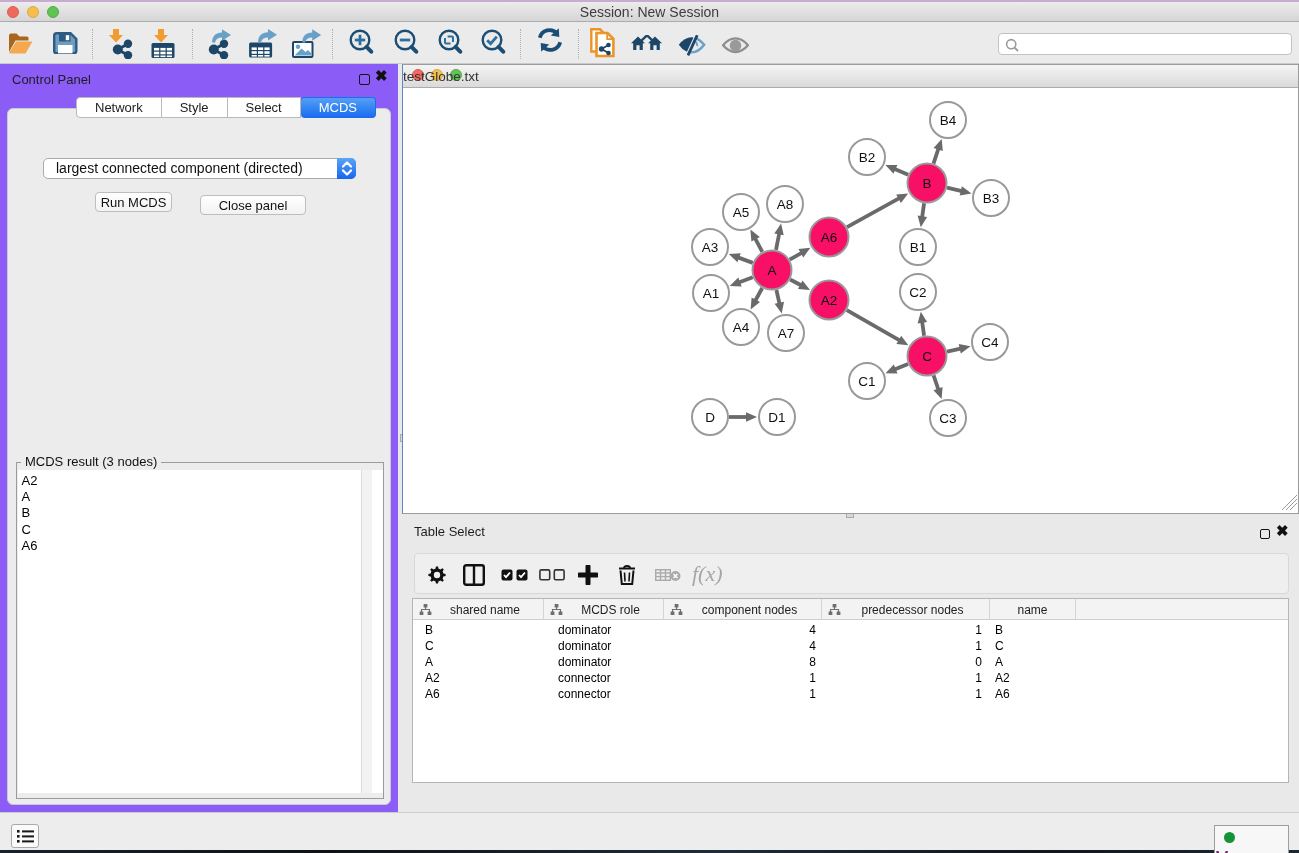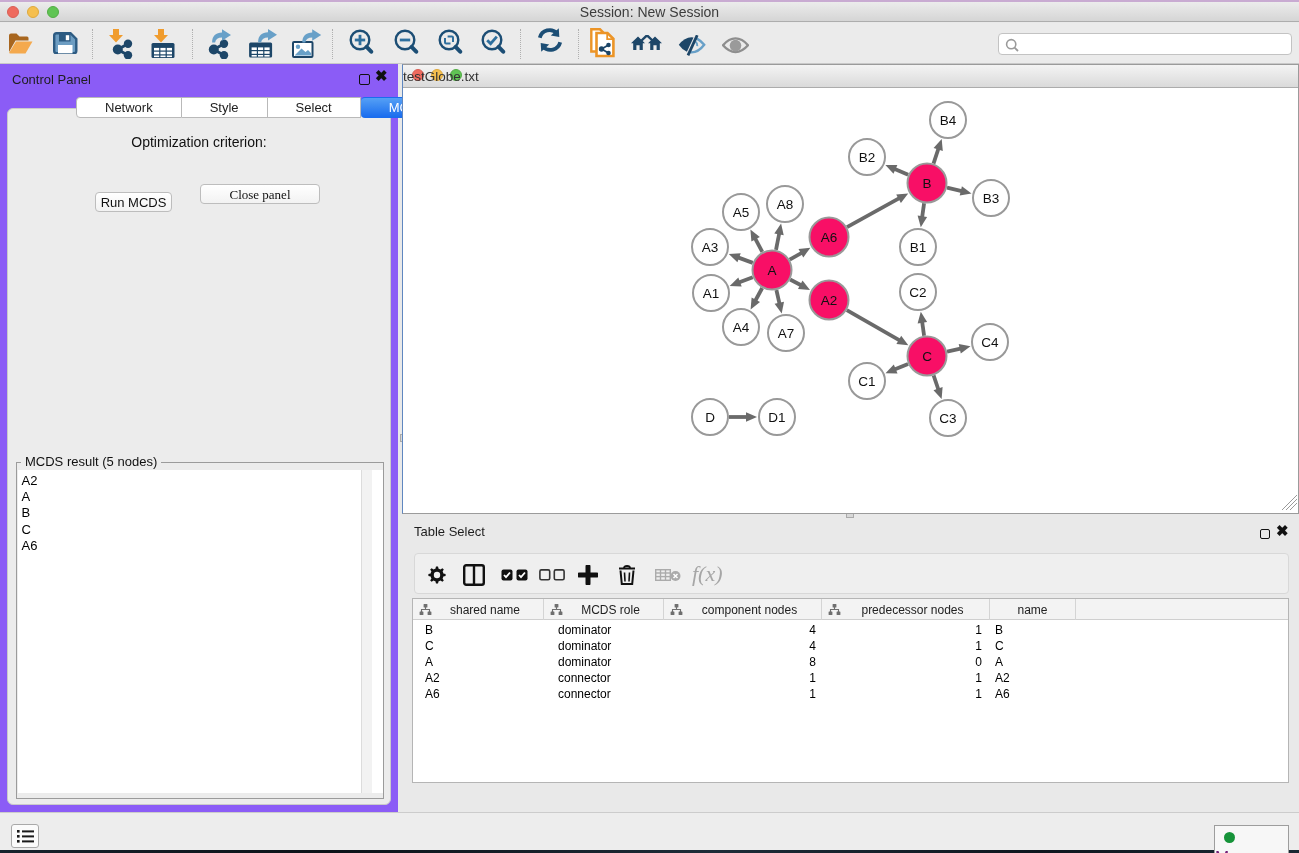--- a/index.html
+++ b/index.html
@@ -12,21 +12,21 @@
 .tl { position:absolute; top:4px; width:12px; height:12px; border-radius:50%; }
 #titletext { left:0; top:2px; width:1299px; text-align:center; font-size:14px; color:#3c3c3c; }
 #toolbar { left:0; top:21px; width:1299px; height:41px; background:#ebebeb; border-bottom:1px solid #c9c9c9; }
 .tsep { position:absolute; top:6px; height:30px; width:0; border-left:1px dotted #b0b0b0; }
 #searchbox { left:998px; top:10px; width:294px; height:22px; background:#fff; border:1px solid #c3c3c3; border-radius:4px; }
 
 #cpanel { left:0; top:62px; width:398px; height:750px; background:#8b5cf6; }
 #cpTitle { left:12px; top:8px; font-size:13px; color:#1e1e1e; }
 #cpInner { left:7px; top:44px; width:384px; height:697px; background:#ececec; border:1px solid #cacaca; border-radius:6px; }
 #tabsCP { left:76px; top:33px; height:21px; display:flex; }
-.tab { height:21px; font-size:13px; line-height:20px; padding:0 28px; background:#fff; border:1px solid #b9b9b9; border-left:none; color:#222; }
+.tab { height:21px; font-size:13px; line-height:20px; padding:0 18px; background:#fff; border:1px solid #b9b9b9; border-left:none; color:#222; }
 .tab.first { border-left:1px solid #b9b9b9; border-radius:4px 0 0 4px; }
 .tab.last { border-radius:0 4px 4px 0; }
 .tab.sel { background:linear-gradient(#55a0f5,#1a6dee); color:#fff; border-color:#1a6dee; border-radius:4px; }
 #optlabel { left:8px; top:70px; width:382px; text-align:center; font-size:14px; color:#111; }
 #dropdown { left:43px; top:94px; width:313px; height:21px; background:#fff; border:1px solid #ababab; border-radius:5px; font-size:14px; line-height:19px; color:#111; padding-left:12px; }
 #ddbtn { position:absolute; right:-1px; top:-1px; width:19px; height:21px; background:linear-gradient(#5ba4f7,#1766ee); border-radius:0 5px 5px 0; }
 .btn { position:absolute; height:20px; background:linear-gradient(#ffffff,#f2f2f2); border:1px solid #bdbdbd; border-radius:4px; font-size:13px; text-align:center; line-height:19px; color:#111; }
 #grp { left:16px; top:398px; width:368px; height:337px; border:1px solid #9b9b9b; }
 #grpTitle { left:21px; top:390px; background:#ececec; padding:0 4px; font-size:13px; color:#111; }
 #grpList { left:17.5px; top:406px; width:365px; height:323px; background:#fff; font-size:13px; line-height:16.2px; padding:3px 0 0 4px; color:#000; }
@@ -231,25 +231,32 @@
     <div class="abs" id="cpTitle">Control Panel</div>
     <div class="abs" style="left:359px;top:10px;width:11px;height:11px;border:1.5px solid #111;border-radius:2px;"></div>
     <div class="abs" style="left:375px;top:3px;font-size:15px;font-weight:bold;color:#111;">✖</div>
     <div class="abs" id="cpInner"></div>
     <div class="abs" id="tabsCP">
       <div class="tab first">Network</div>
         <div class="tab">Style</div>
         <div class="tab">Select</div>
         <div class="tab sel last">MCDS</div>
     </div>
-    <div class="abs" id="optlabel">Optimization criterion:</div>
+    <div class="abs" id="dropdown">largest connected component (directed)
+      <div id="ddbtn">
+          <svg class="abs" style="left:3.5px;top:3px;" width="12" height="15" viewBox="0 0 12 15">
+<path d="M2 5.5 L6 1.5 L10 5.5" fill="none" stroke="#fff" stroke-width="2.2" stroke-linecap="round" stroke-linejoin="round"></path>
+<path d="M2 9.5 L6 13.5 L10 9.5" fill="none" stroke="#fff" stroke-width="2.2" stroke-linecap="round" stroke-linejoin="round"></path>
+          </svg>
+        </div>
+    </div>
     <div class="btn" style="left:95px; top:128px; width:77px;">Run MCDS</div>
-    <div class="btn" style="left:200px; top:120px; width:120px;font-family:Liberation Serif, serif;">Close panel</div>
+    <div class="btn" style="left:200px; top:131px; width:106px;">Close panel</div>
     <div class="abs" id="grp"></div>
-    <div class="abs" id="grpTitle">MCDS result (5 nodes)</div>
+    <div class="abs" id="grpTitle">MCDS result (3 nodes)</div>
     <div class="abs" id="grpList">A2<br>A<br>B<br>C<br>A6<div id="grpScroll"></div></div>
   </div>
   <div class="abs" id="netwin">
     <div class="abs" id="nettitle">
       <div class="tl" style="left:9px; top:4px; background:#ee6a5e; border:0.5px solid #d95f55;"></div>
       <div class="tl" style="left:28px; top:4px; background:#f5bf4f; border:0.5px solid #dfa93c;"></div>
       <div class="tl" style="left:47px; top:4px; background:#60c454; border:0.5px solid #53ad45;"></div>
       <div class="abs" id="nettext">testGlobe.txt</div>
     </div>
     <svg class="abs" style="left:0;top:22px;" width="895" height="424" viewBox="0 0 895 424">

